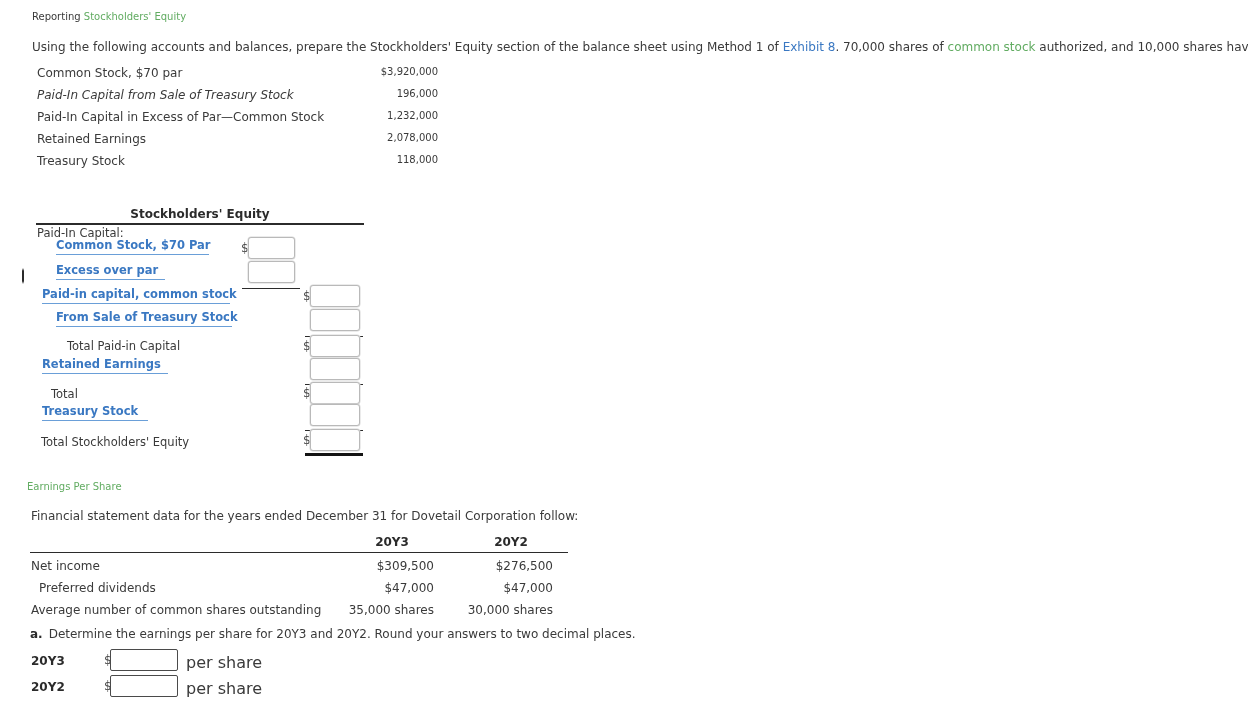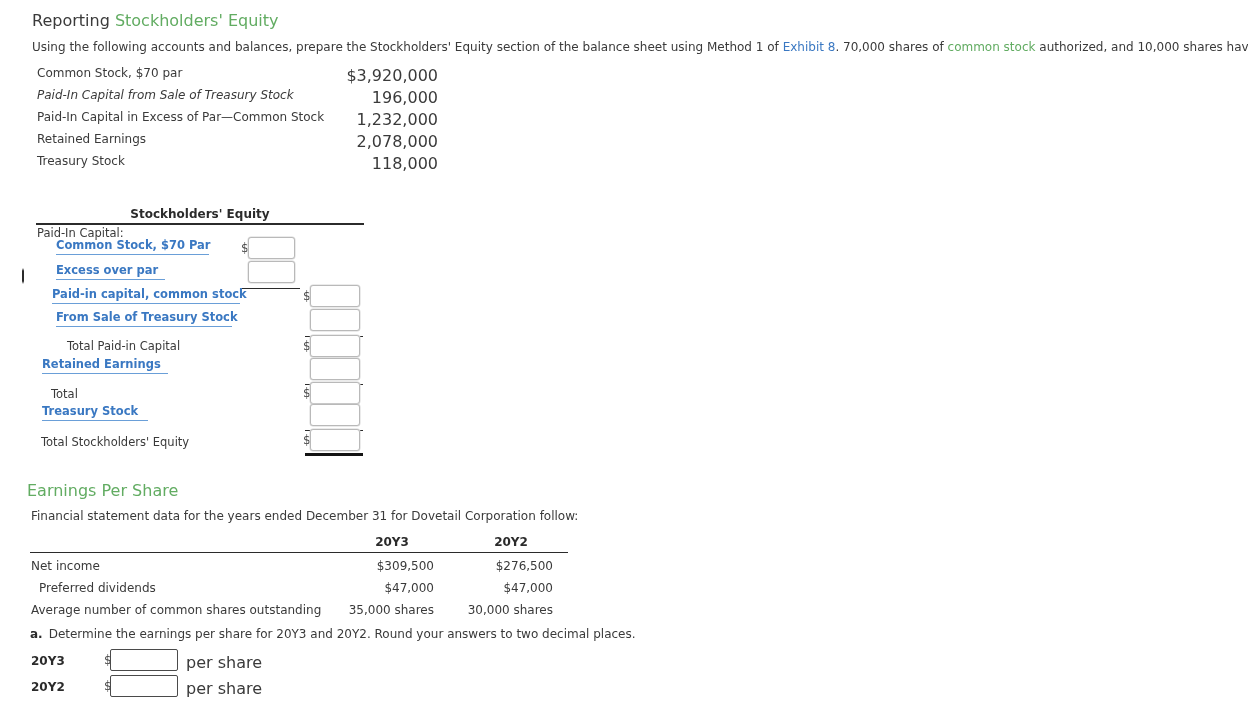--- a/index.html
+++ b/index.html
@@ -13,40 +13,40 @@
     position: relative;
     font-family: "DejaVu Sans", "Liberation Sans", sans-serif;
     font-size: 12px;
     color: #3a3a3a;
     overflow: hidden;
   }
   .abs { position: absolute; }
 
   
   .sec-title {
-    font-size: 16px;
+    font-size: 10px;
     color: #3a3a3a;
     white-space: nowrap;
   }
   .green { color: #62ac62; }
   .bluelink { color: #3a78c2; }
   .prose {
     font-size: 12px;
     color: #3a3a3a;
     white-space: nowrap;
   }
 
   
   .acct-name {
     font-size: 12px;
     color: #3a3a3a;
     white-space: nowrap;
   }
   .acct-amt {
-    font-size: 16px;
+    font-size: 10px;
     color: #3a3a3a;
     white-space: nowrap;
     text-align: right;
     width: 120px;
   }
 
   
   .ws-title {
     font-size: 12px;
     font-weight: bold;
@@ -185,21 +185,21 @@
 <div class="abs dollar" style="left:241px; top:241px;">$</div>
 <div class="abs ibox" style="left:248px; top:237px; width:47px; height:22px;"></div>
 
 <div class="abs lbl-blue" style="left:56px; top:264px; width:109px;">
   <span>Excess over par</span>
   <span class="ul"></span>
 </div>
 <div class="abs ibox" style="left:248px; top:261px; width:47px; height:22px;"></div>
 <div class="abs rule-sub" style="left:242px; top:288px; width:58px;"></div>
 
-<div class="abs lbl-blue" style="left:52px; top:288px; width:188px;">
+<div class="abs lbl-blue" style="left:42px; top:288px; width:188px;">
   <span>Paid-in capital, common stock</span>
   <span class="ul"></span>
 </div>
 <div class="abs dollar" style="left:303px; top:289px;">$</div>
 <div class="abs ibox" style="left:310px; top:285px; width:50px; height:22px;"></div>
 
 <div class="abs lbl-blue" style="left:56px; top:311px; width:176px;">
   <span>From Sale of Treasury Stock</span>
   <span class="ul"></span>
 </div>

